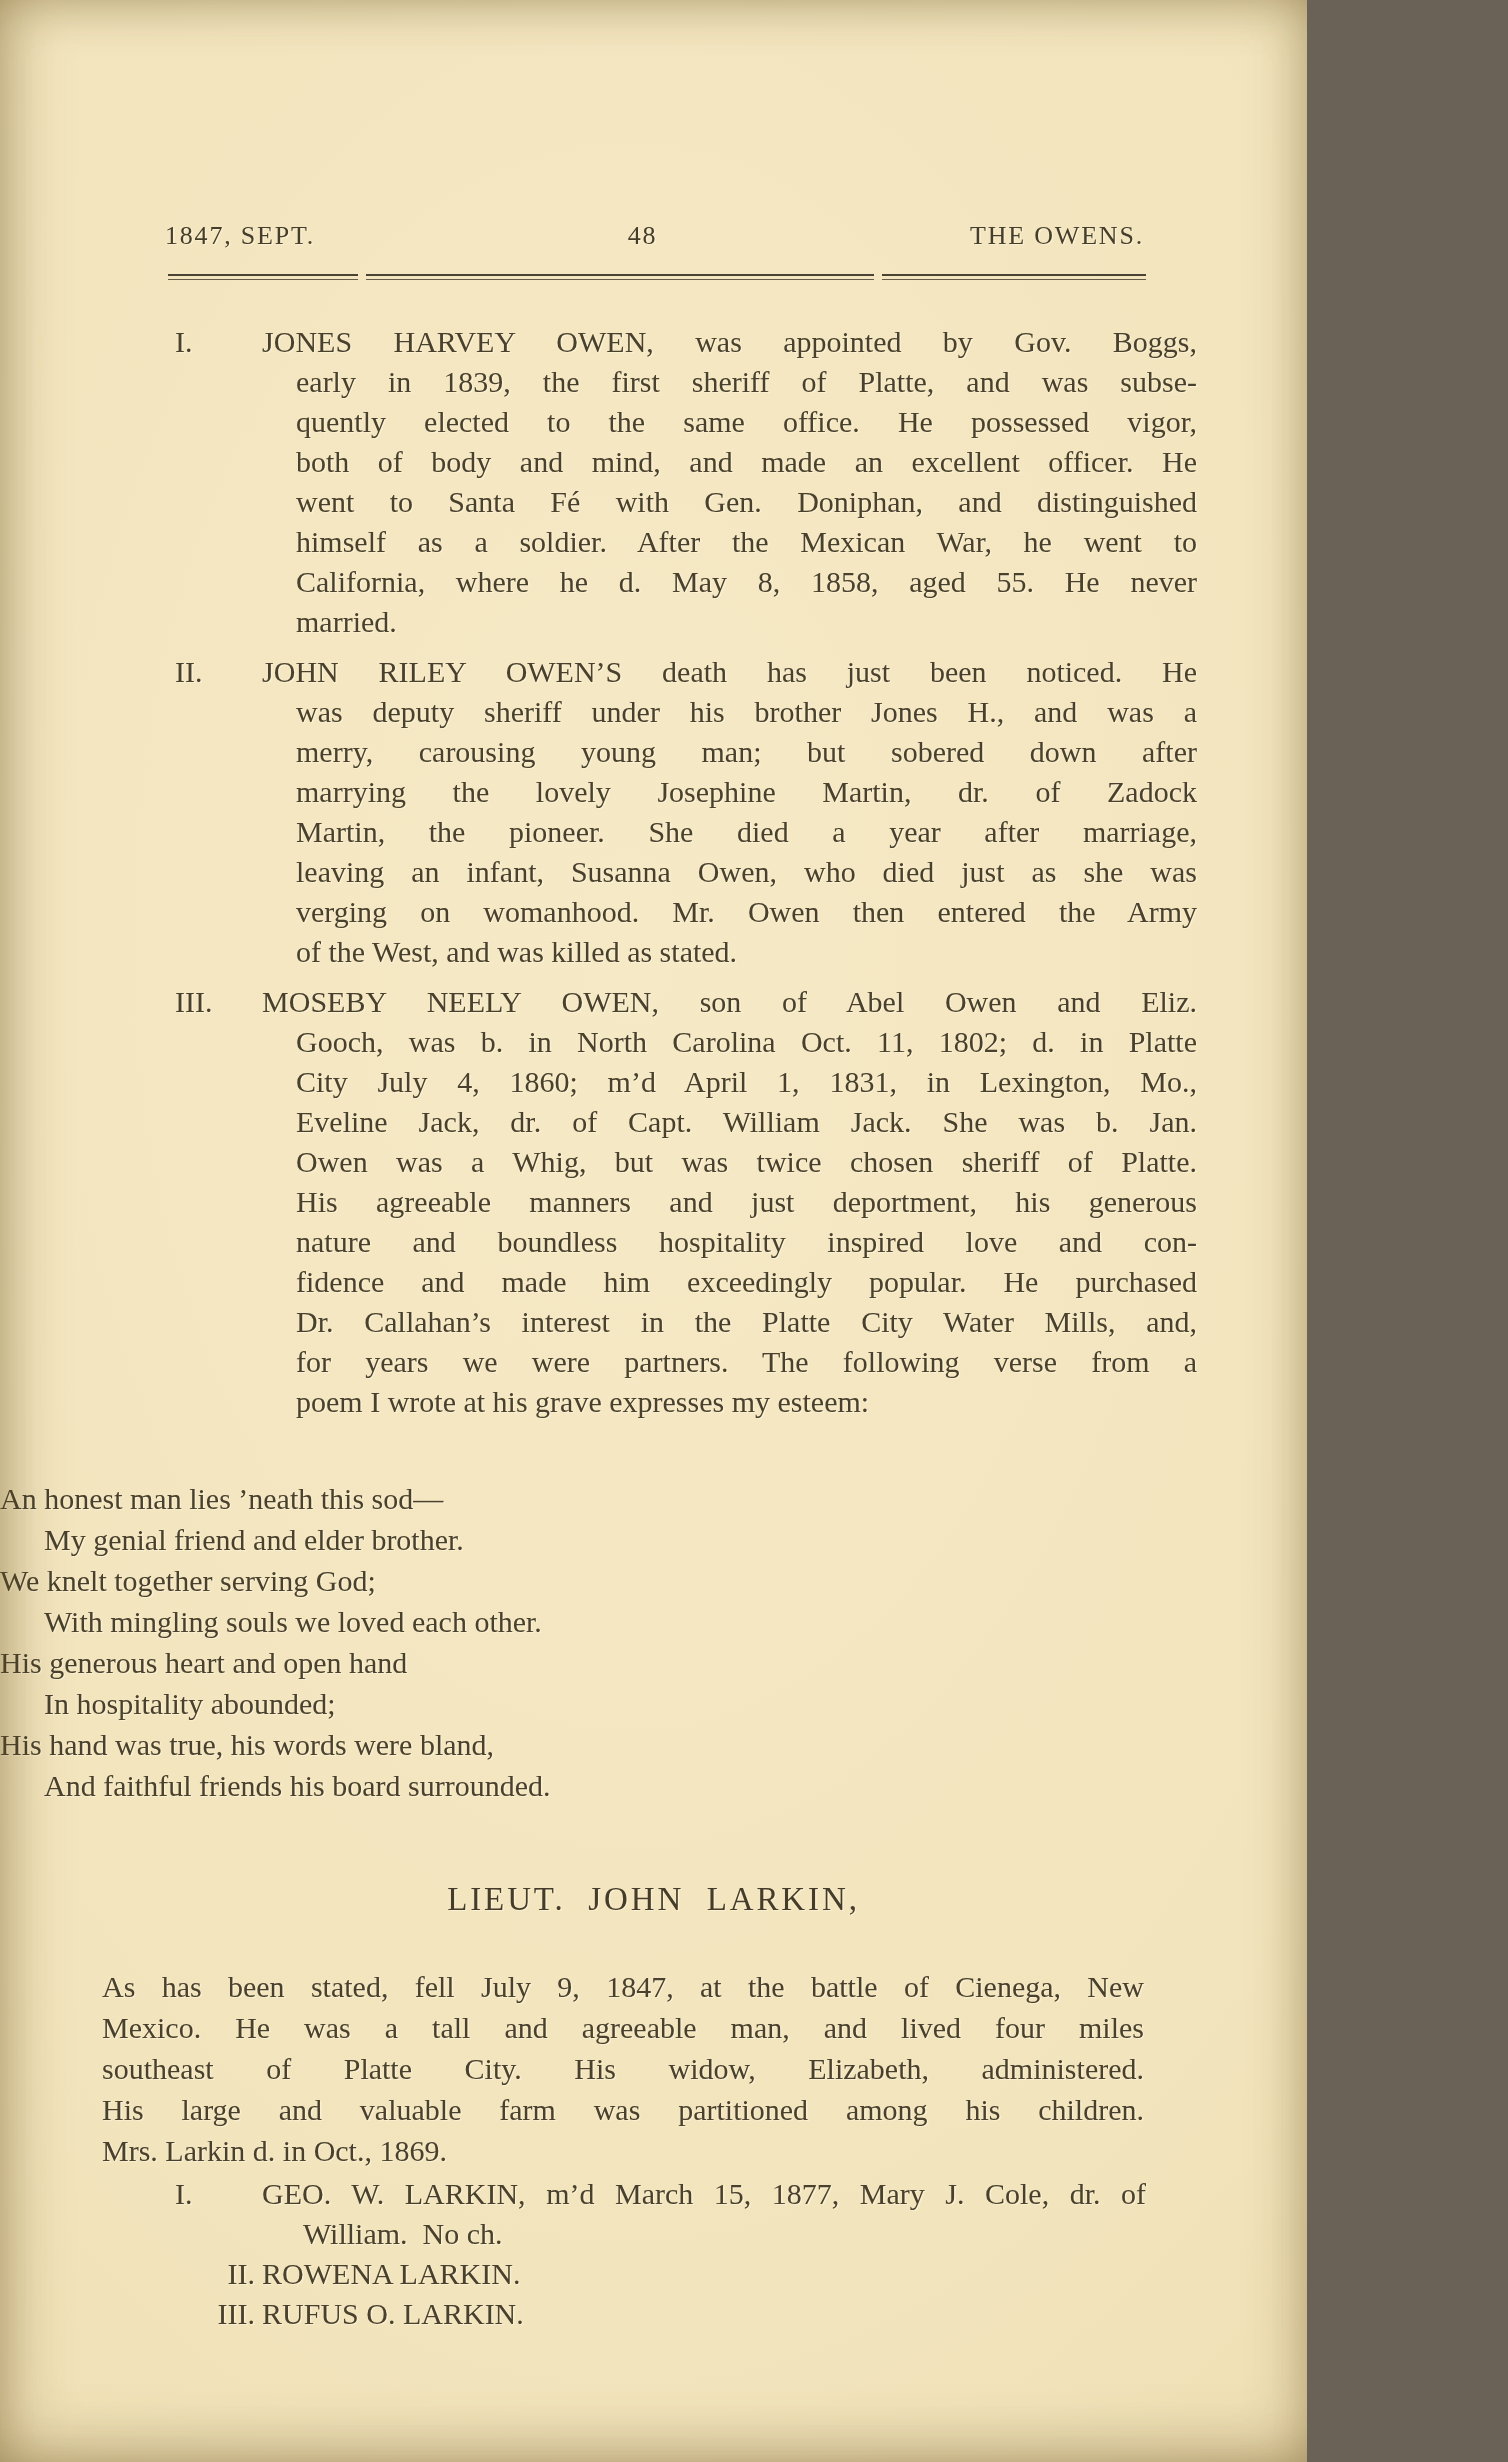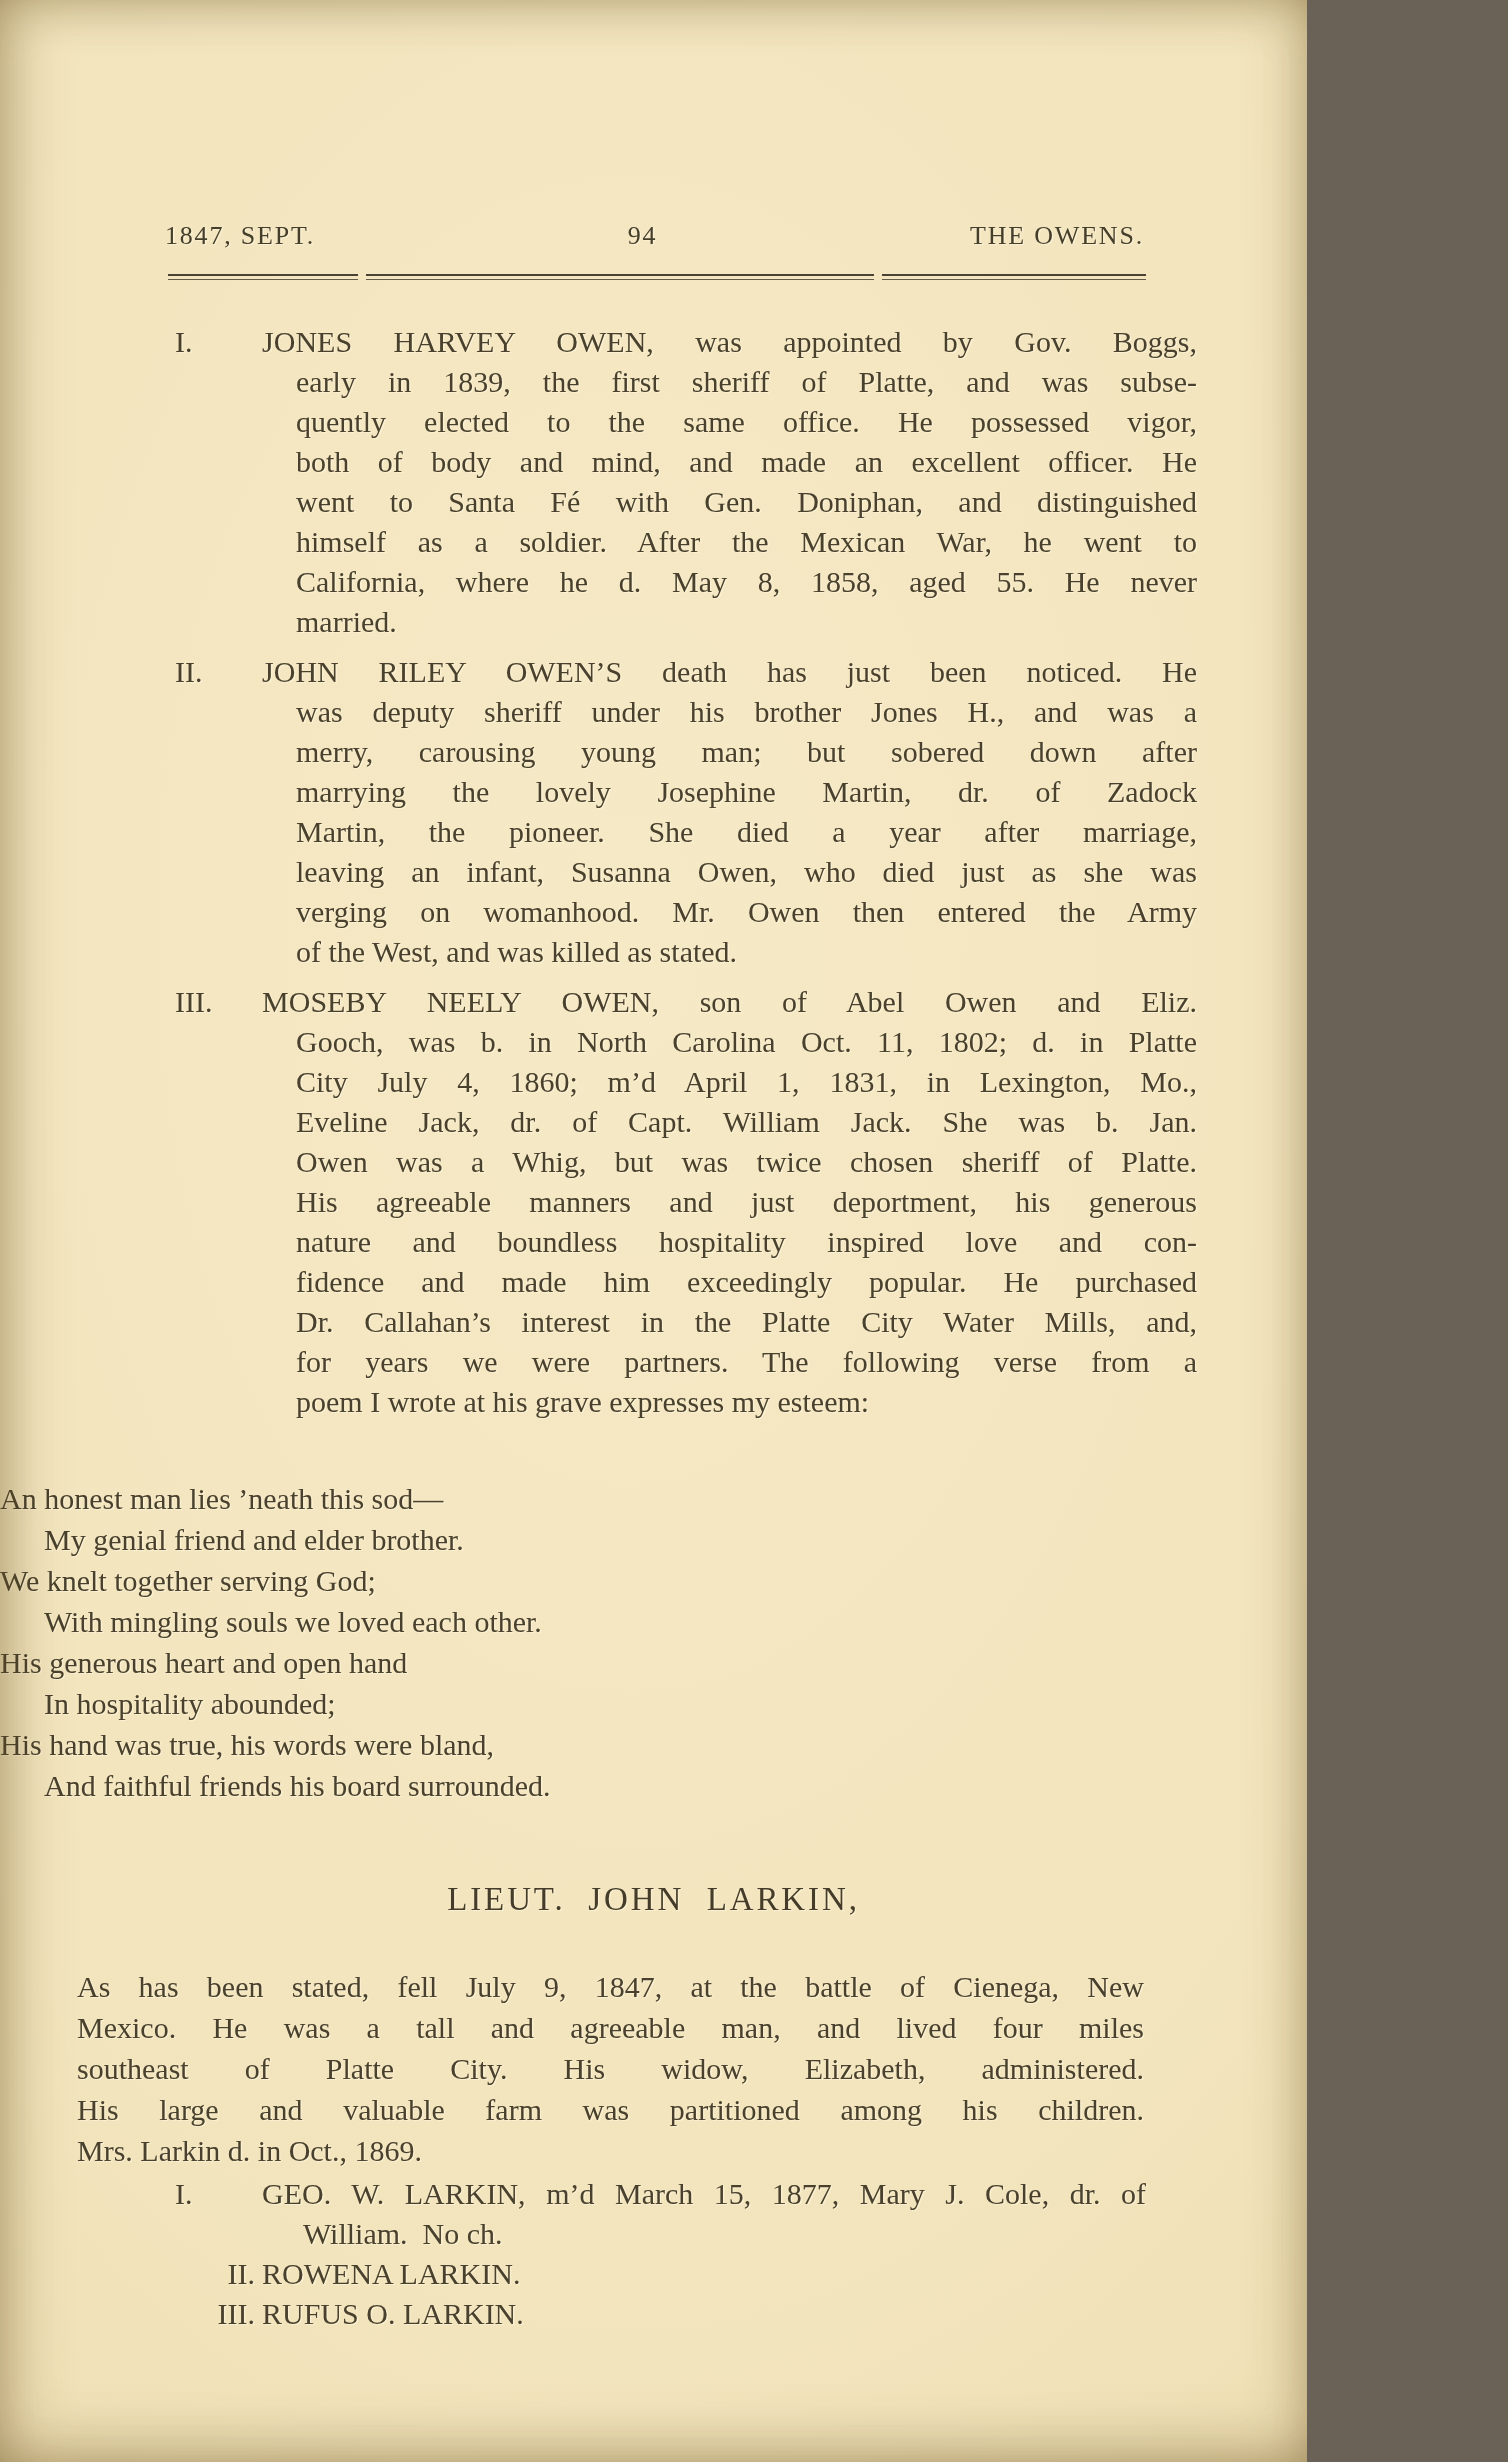--- a/index.html
+++ b/index.html
@@ -56,36 +56,36 @@
   .poem { margin-top:56px; }
   .poem .line { line-height:41px; }
   .poem .line.ind { margin-left:44px; }
 
   .larkin-heading {
     margin-top:70px; text-align:center;
     font-size:33px; letter-spacing:2.9px; word-spacing:11.4px; color:#453d2a;
     line-height:46px;
   }
 
-  .larkin-para { margin-top:44px; margin-left:77px; margin-right:163px; }
+  .larkin-para { margin-top:44px; margin-left:102px; margin-right:163px; }
   .larkin-para .line { line-height:41px; }
 
   .larkin-entries { margin-top:2.9px; margin-left:175px; margin-right:161px; }
   .larkin-entries .entry { margin-top:0; }
   .larkin-entries .entry .line { margin-left:128px; }
   .larkin-entries .entry .line.first { margin-left:0; }
 </style>
 </head>
 <body>
 
 <div class="page">
 
   <header class="pagehead">
     <span>1847, SEPT.</span>
-    <span>94</span>
+    <span>48</span>
     <span>THE OWENS.</span>
   </header>
 
   <div class="rule">
     <span class="seg s1"></span>
     <span class="seg s2"></span>
     <span class="seg s3"></span>
   </div>
 
   <main class="content">

